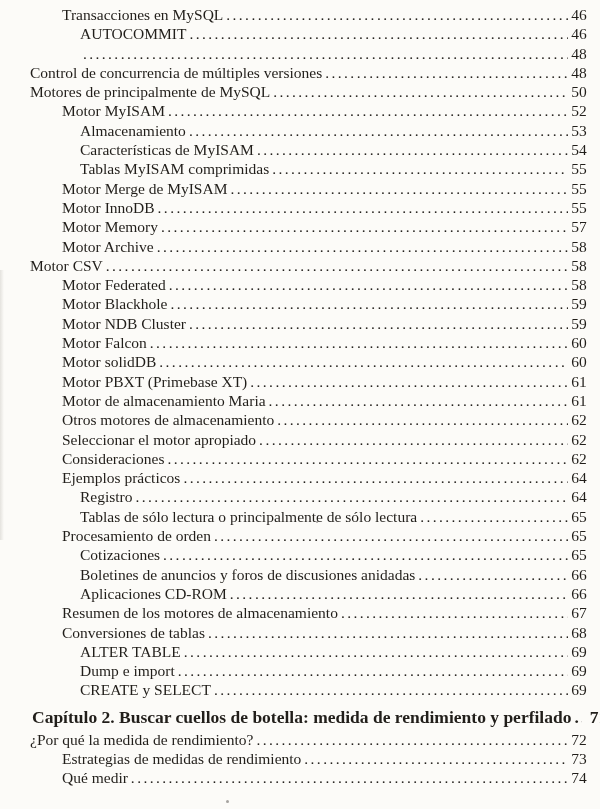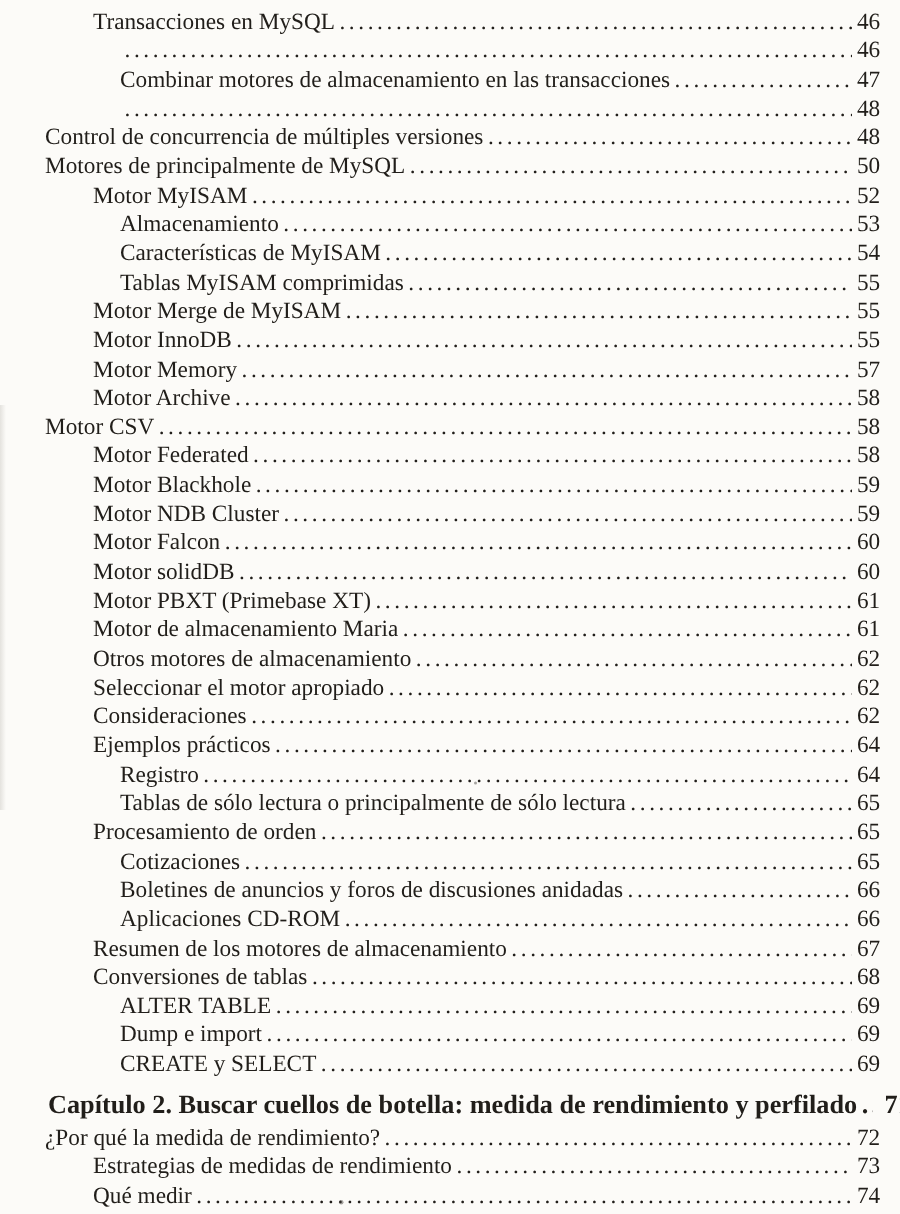--- a/index.html
+++ b/index.html
@@ -71,27 +71,23 @@
 <body>
 
 <div class="book-page">
   <div class="toc" id="toc-list">
       <div class="row lvl2">
         <span class="label">Transacciones en MySQL</span>
         <span class="leader"></span>
         <span class="pagenum">46</span>
       </div>
       <div class="row lvl3">
+        <span class="label">AUTOCOMMIT</span>
         <span class="leader"></span>
         <span class="pagenum">46</span>
-      </div>
-      <div class="row lvl3">
-        <span class="label">Combinar motores de almacenamiento en las transacciones</span>
-        <span class="leader"></span>
-        <span class="pagenum">47</span>
       </div>
       <div class="row lvl3">
         <span class="leader"></span>
         <span class="pagenum">48</span>
       </div>
       <div class="row lvl1">
         <span class="label">Control de concurrencia de múltiples versiones</span>
         <span class="leader"></span>
         <span class="pagenum">48</span>
       </div>

